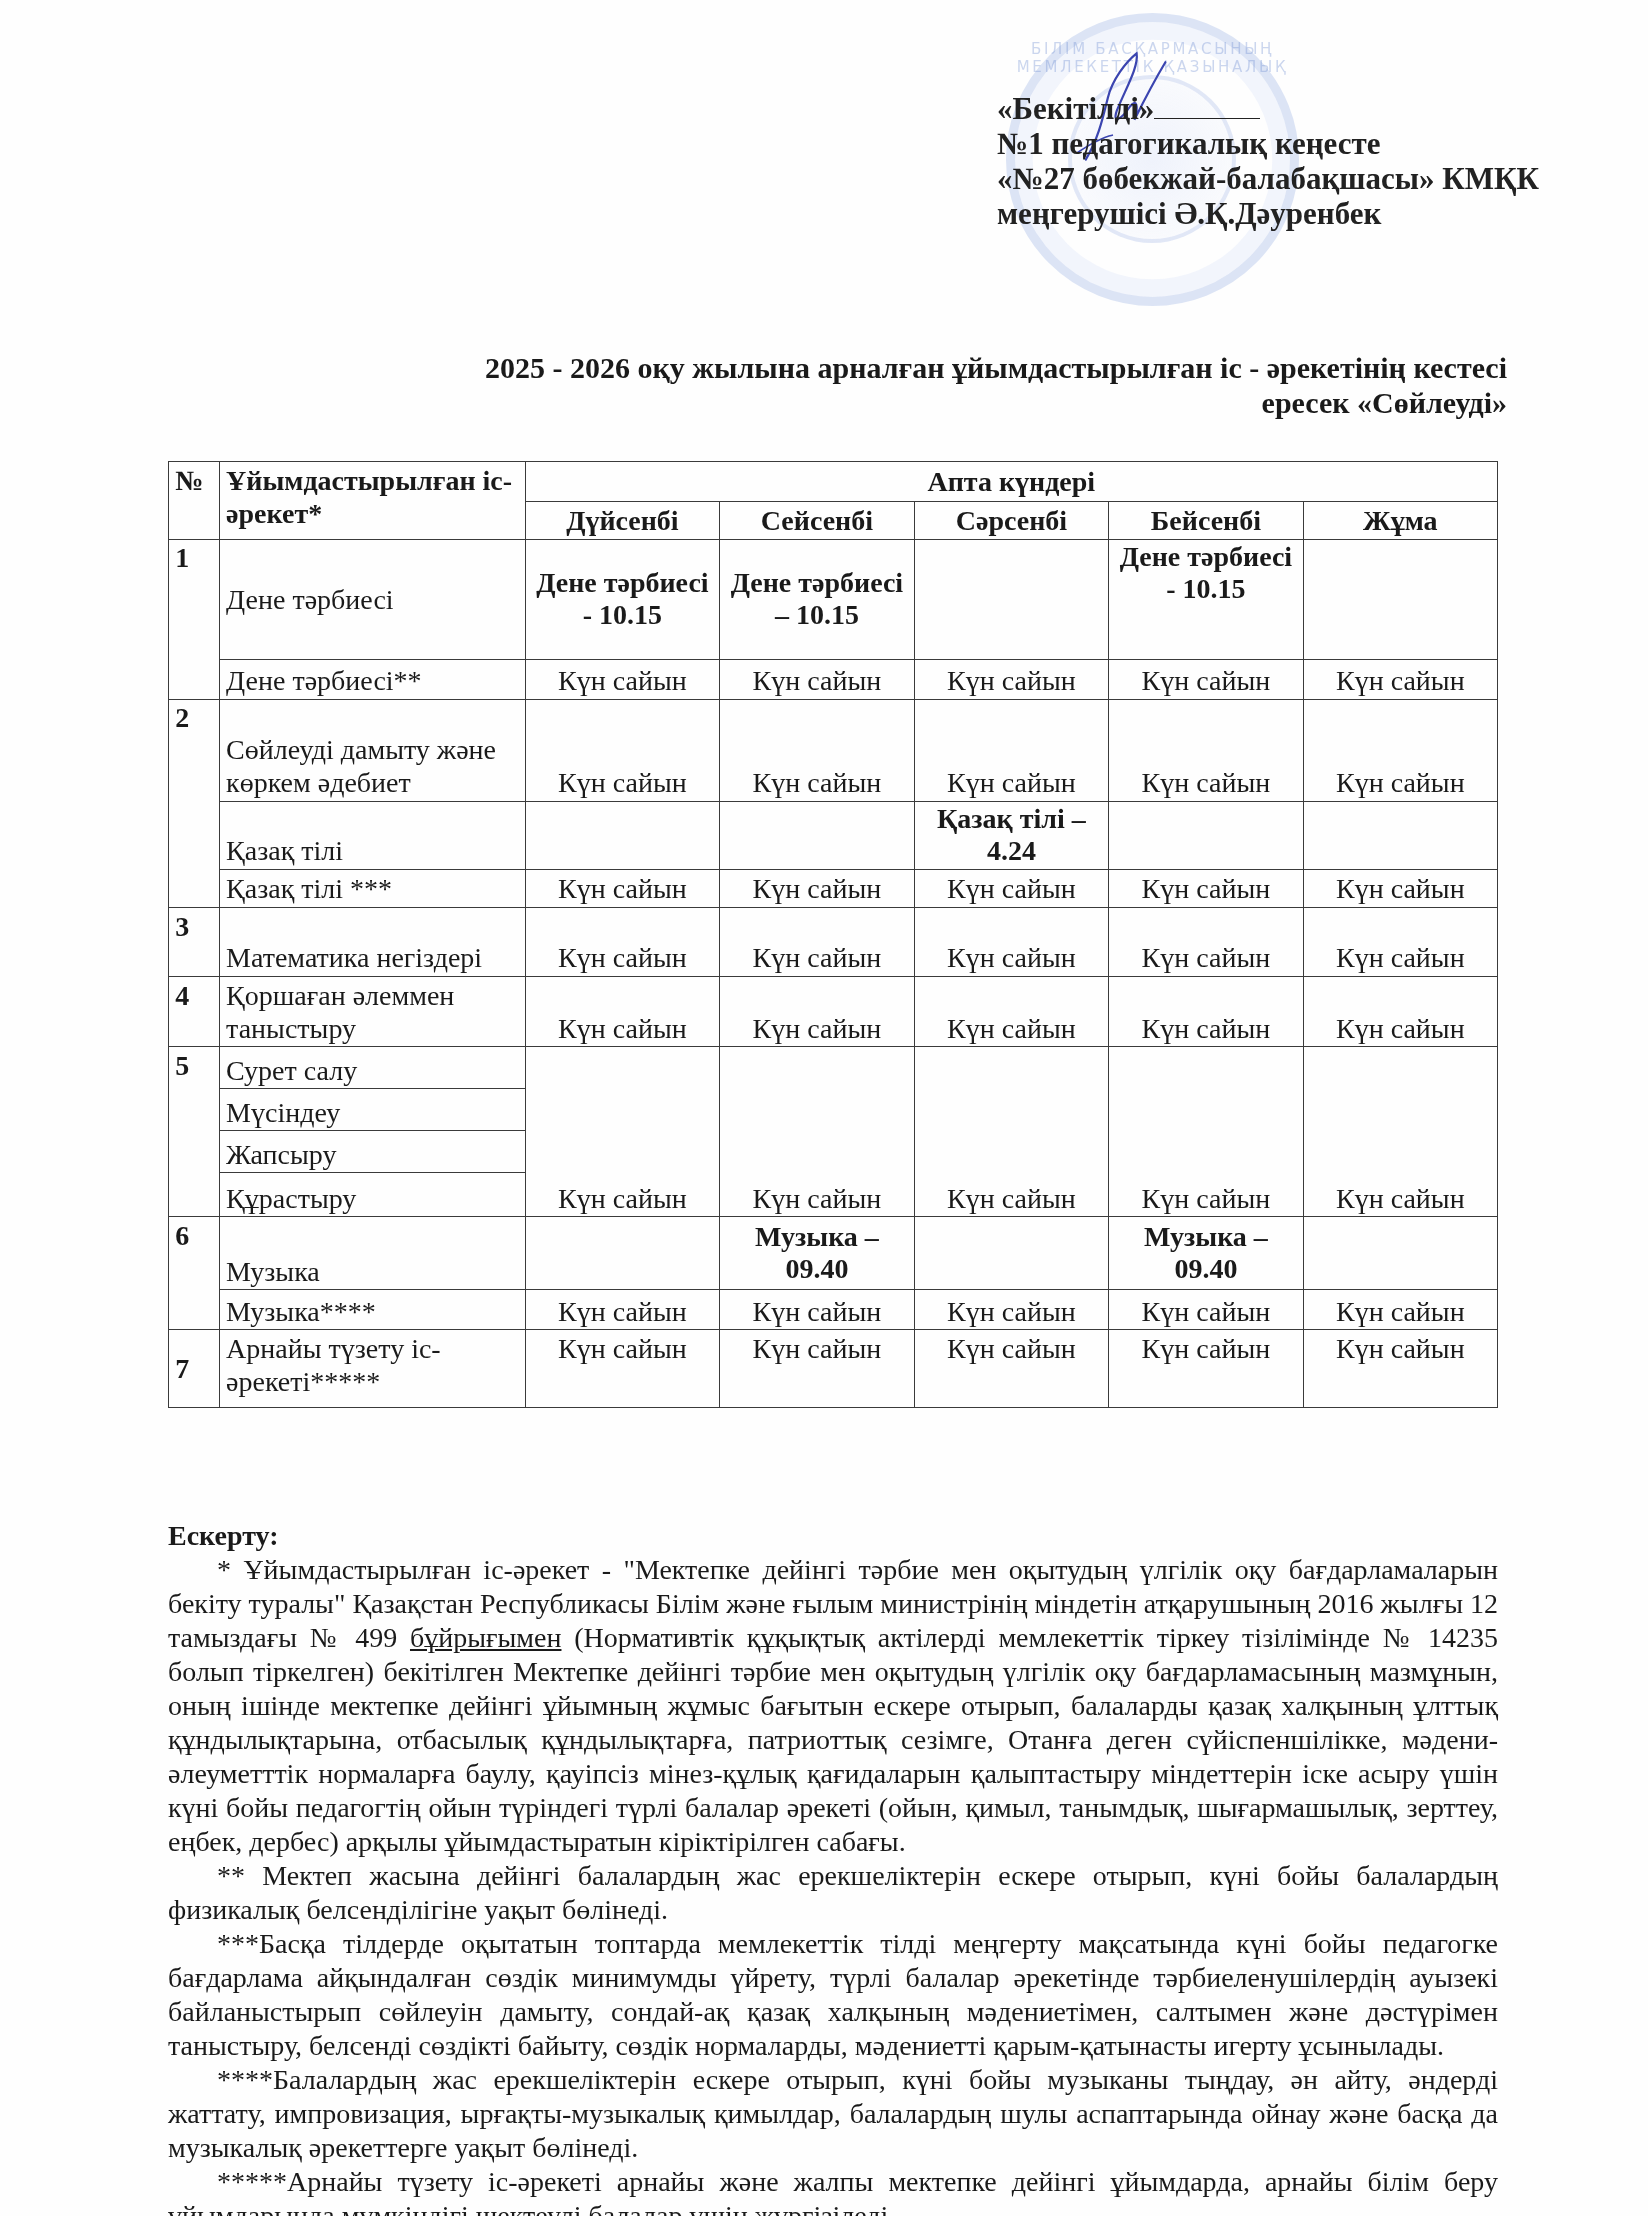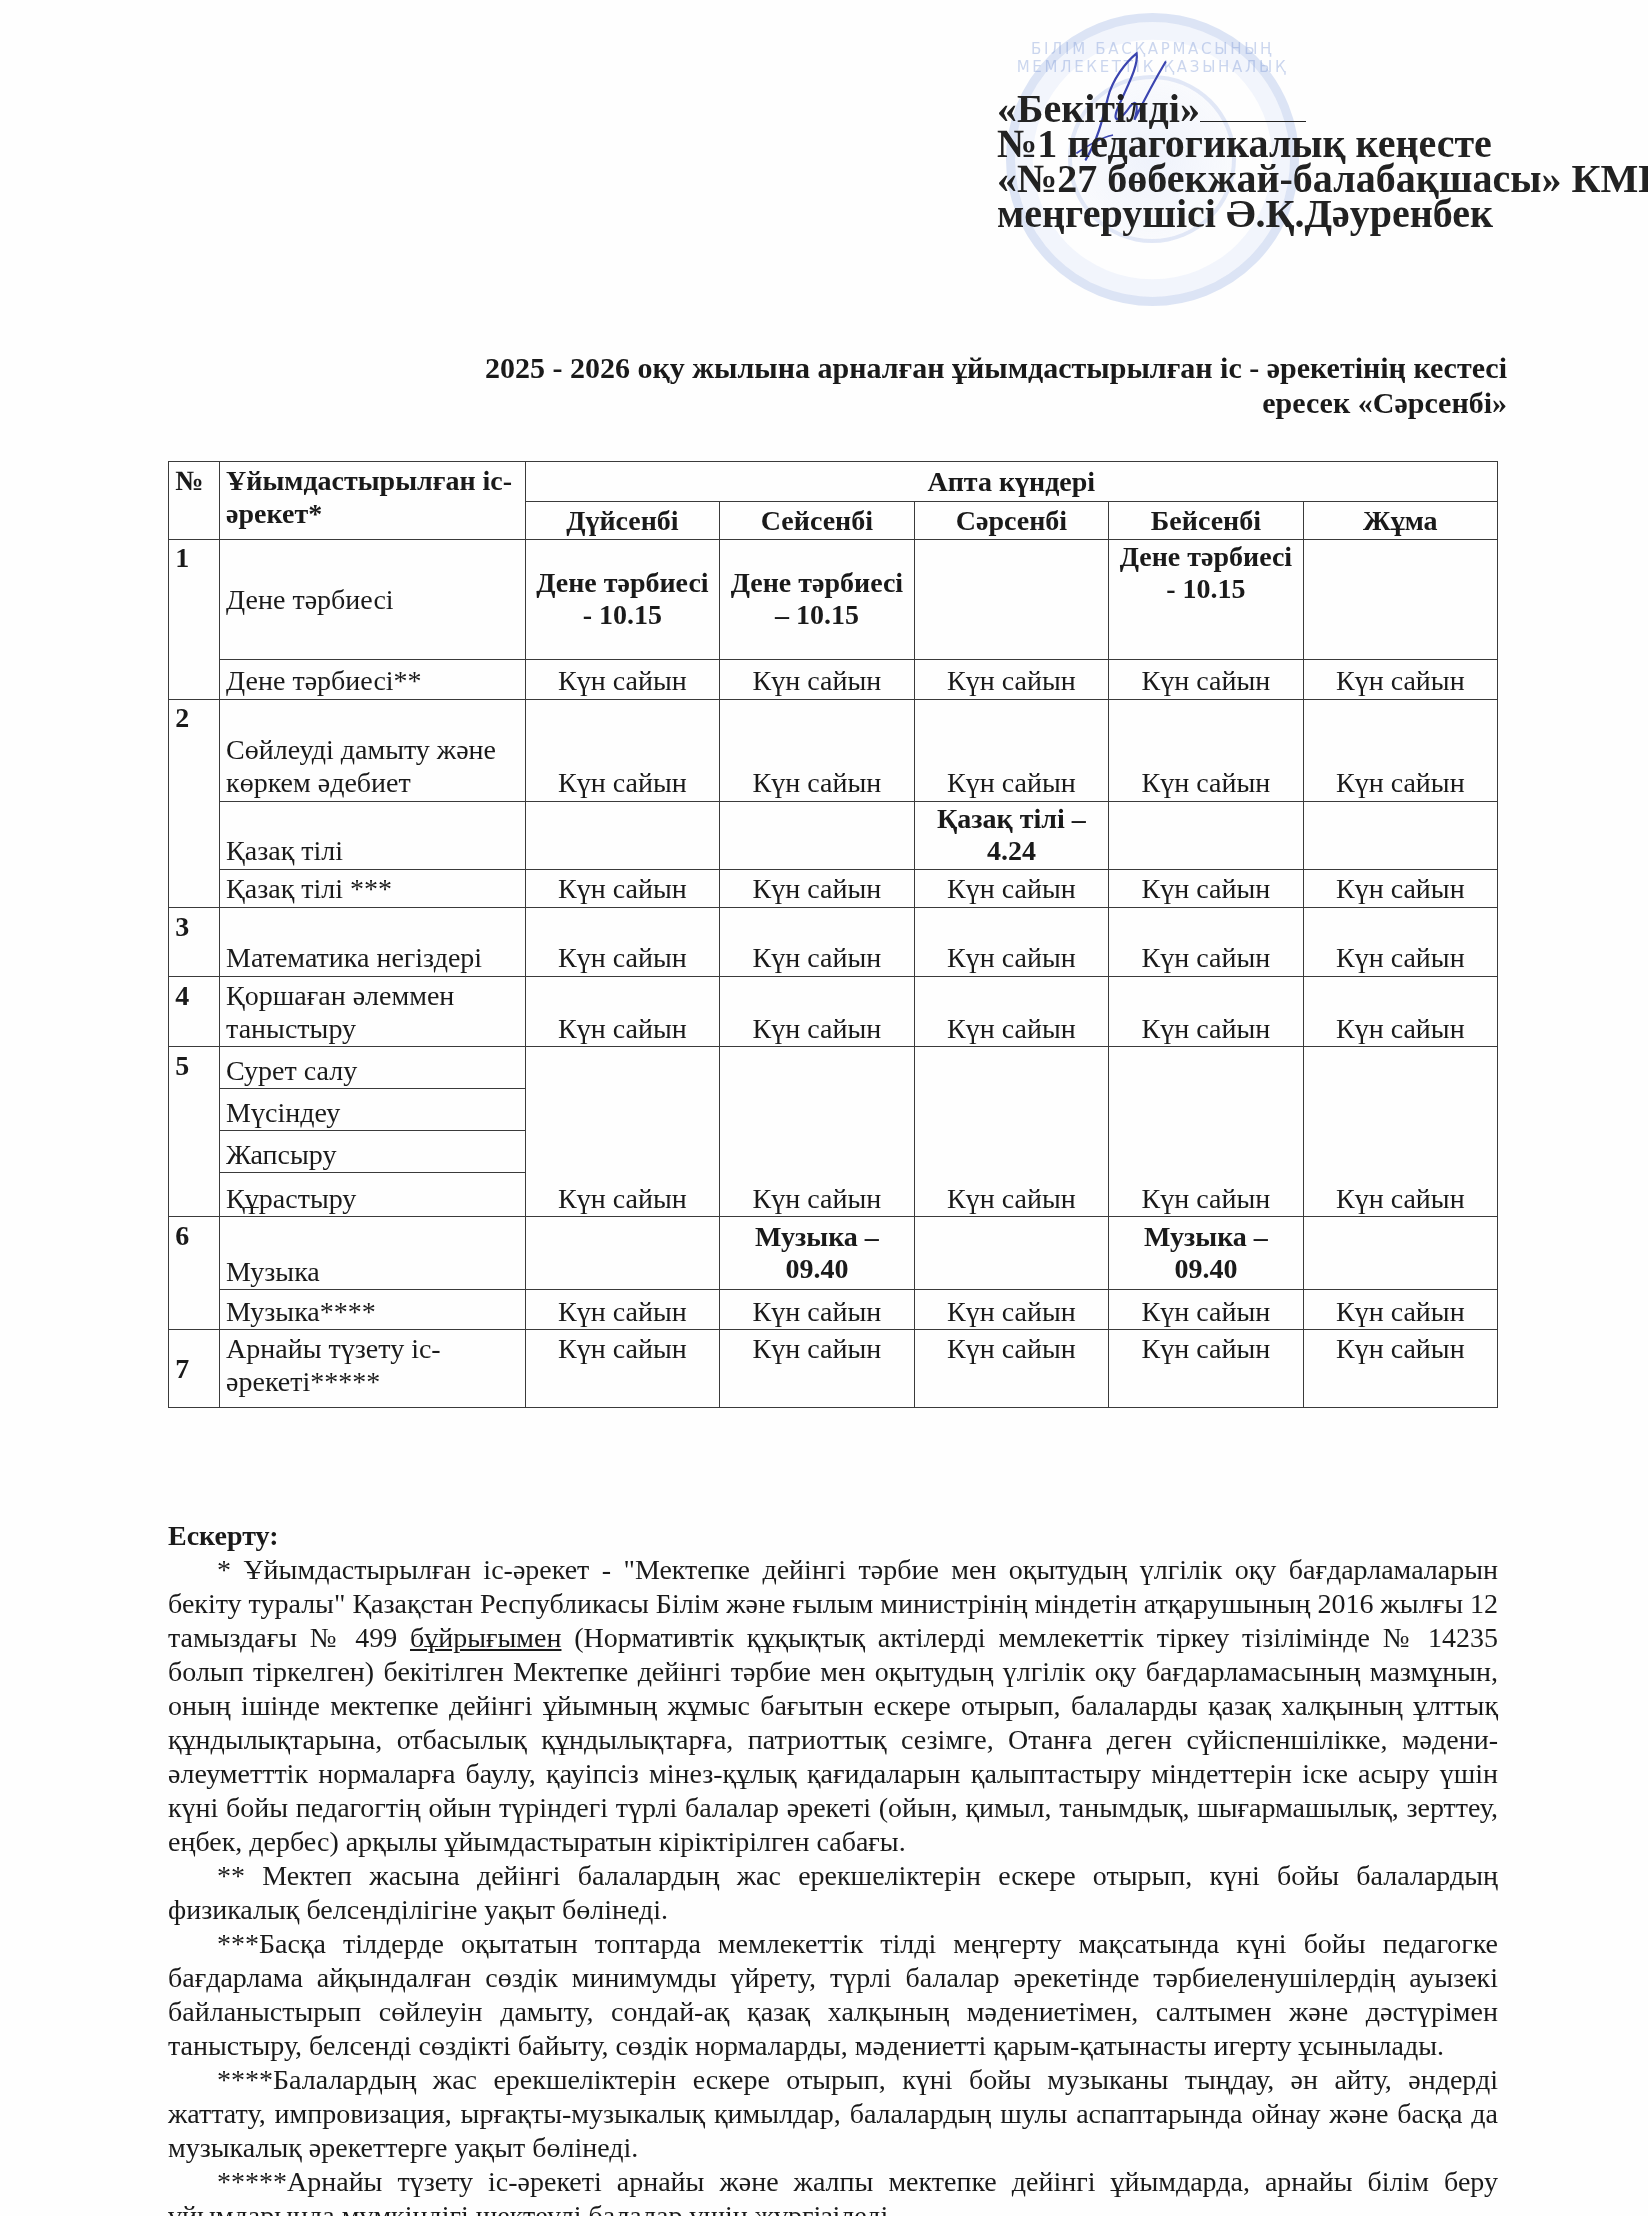--- a/index.html
+++ b/index.html
@@ -22,21 +22,21 @@
     .stamp-text {
       position: absolute; left: 0; top: 17.7px; width: 100%; text-align: center;
       font-family: "DejaVu Sans", sans-serif; font-size: 15px; letter-spacing: 2.7px;
       color: rgba(110,140,210,0.35);
     }
     .signature { position: absolute; left: 1059px; top: 49px; width: 111px; height: 115px; }
 
     
     .approval {
       position: absolute; left: 997px; top: 91px; width: 621px;
-      font-weight: bold; font-size: 40px; line-height: 35px; color: #222;
+      font-weight: bold; font-size: 31px; line-height: 35px; color: #222;
     }
     .approval .line { display: block; white-space: nowrap; }
     .approval .sig-line { display: inline-block; width: 106px; border-bottom: 1.8px solid #222; height: 22px; vertical-align: baseline; }
 
     
     .doc-title {
       position: absolute; left: 222px; top: 350px; width: 1285px; text-align: right;
       font-weight: bold; font-size: 30px; line-height: 35px;
     }
 
@@ -86,21 +86,21 @@
     <span class="line">
       <span>«Бекітілді»</span><span class="sig-line"></span>
     </span>
     <span class="line">№1 педагогикалық кеңесте</span>
     <span class="line">«№27  бөбекжай-балабақшасы» КМҚК</span>
     <span class="line">меңгерушісі Ә.Қ.Дәуренбек</span>
   </div>
 
   <div class="doc-title">
     <div>2025 - 2026 оқу жылына арналған ұйымдастырылған іс - әрекетінің кестесі</div>
-    <div>ересек «Сәрсенбі»</div>
+    <div>ересек «Сөйлеуді»</div>
   </div>
 
   <table class="schedule">
     <colgroup>
       <col class="col-no">
         <col class="col-act">
         <col class="col-day">
         <col class="col-day">
         <col class="col-day">
         <col class="col-day">

